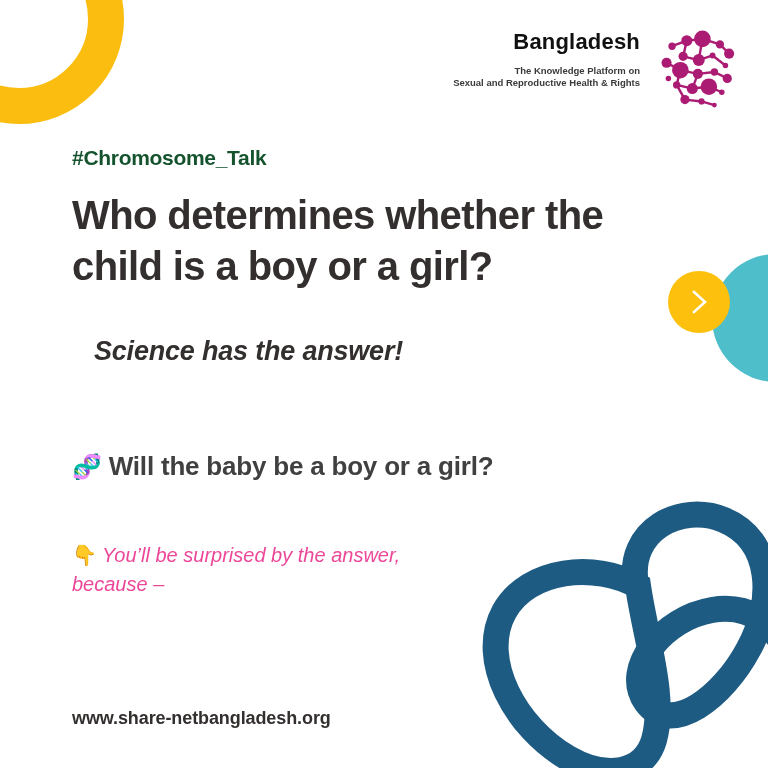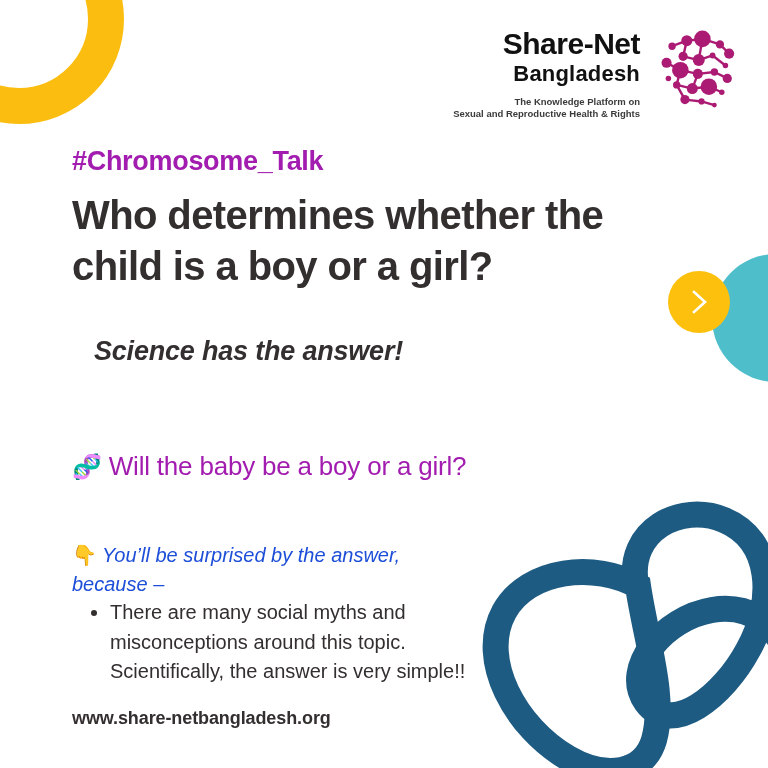--- a/index.html
+++ b/index.html
@@ -91,23 +91,23 @@
     line-height: 1.28;
     margin-top: 8px;
   }
   .logo-mark { width: 92px; height: 92px; }
 
   
   .hashtag {
     position: absolute;
     left: 72px;
     top: 146px;
-    font-size: 27px;
-    font-weight: bold;
-    color: #a21caf;
+    font-size: 21px;
+    font-weight: bold;
+    color: #14532d;
     letter-spacing: -0.3px;
   }
   .headline {
     position: absolute;
     left: 72px;
     top: 190px;
     width: 600px;
     font-size: 40px;
     font-weight: bold;
     color: #332F2E;
@@ -124,34 +124,34 @@
     color: #332F2E;
     letter-spacing: -0.2px;
     margin-left: 8px;
   }
   .question {
     position: absolute;
     left: 72px;
     top: 448px;
     width: 430px;
     font-size: 26px;
-    font-weight: normal;
-    color: #a21caf;
+    font-weight: bold;
+    color: #404040;
     line-height: 1.45;
     letter-spacing: -0.2px;
   }
   .question .emoji { font-size: 24px; }
   .lede {
     position: absolute;
     left: 72px;
     top: 541px;
     width: 400px;
     font-size: 20px;
     font-style: italic;
-    color: #1d4ed8;
+    color: #ec4899;
     line-height: 1.45;
   }
   .lede .emoji { font-style: normal; font-size: 20px; }
   .bullets {
     position: absolute;
     left: 88px;
     top: 598px;
     width: 390px;
     margin: 0;
     padding: 0 0 0 22px;
@@ -174,21 +174,20 @@
 <body>
 
 <div id="poster">
 
   <div class="deco-yellow-ring"></div>
 
   <div class="deco-teal-circle"></div>
 
   <div class="logo">
     <div class="logo-text">
-      <div class="logo-name">Share-Net</div>
       <div class="logo-country">Bangladesh</div>
       <div class="logo-tagline">
         <div>The Knowledge Platform on</div>
         <div>Sexual and Reproductive Health &amp; Rights</div>
       </div>
     </div>
     <svg class="logo-mark" viewBox="0 0 100 100">
       <g stroke="#AB1B73" stroke-width="2.6" fill="none">
         <line x1="24" y1="22" x2="40" y2="16"></line>
         <line x1="40" y1="16" x2="57" y2="14"></line>
@@ -254,23 +253,20 @@
   <div class="question">
     <span class="emoji">🧬</span>
     <span>Will the baby be a boy or a girl?</span>
   </div>
 
   <div class="lede">
     <span class="emoji">👇</span>
     <span>You’ll be surprised by the answer, because –</span>
   </div>
 
-  <ul class="bullets">
-    <li>There are many social myths and misconceptions around this topic. Scientifically, the answer is very simple!!</li>
-  </ul>
 
   <div class="website">www.share-netbangladesh.org</div>
 
   <svg class="deco-loops" viewBox="0 0 300 290">
     <g fill="none" stroke="#1E5B82" stroke-width="26" stroke-linecap="round">
       <path d="M160 95
                C 150 40, 205 12, 248 30
                C 296 50, 300 110, 272 160
                C 248 205, 196 248, 170 212
                C 146 178, 188 128, 236 120

